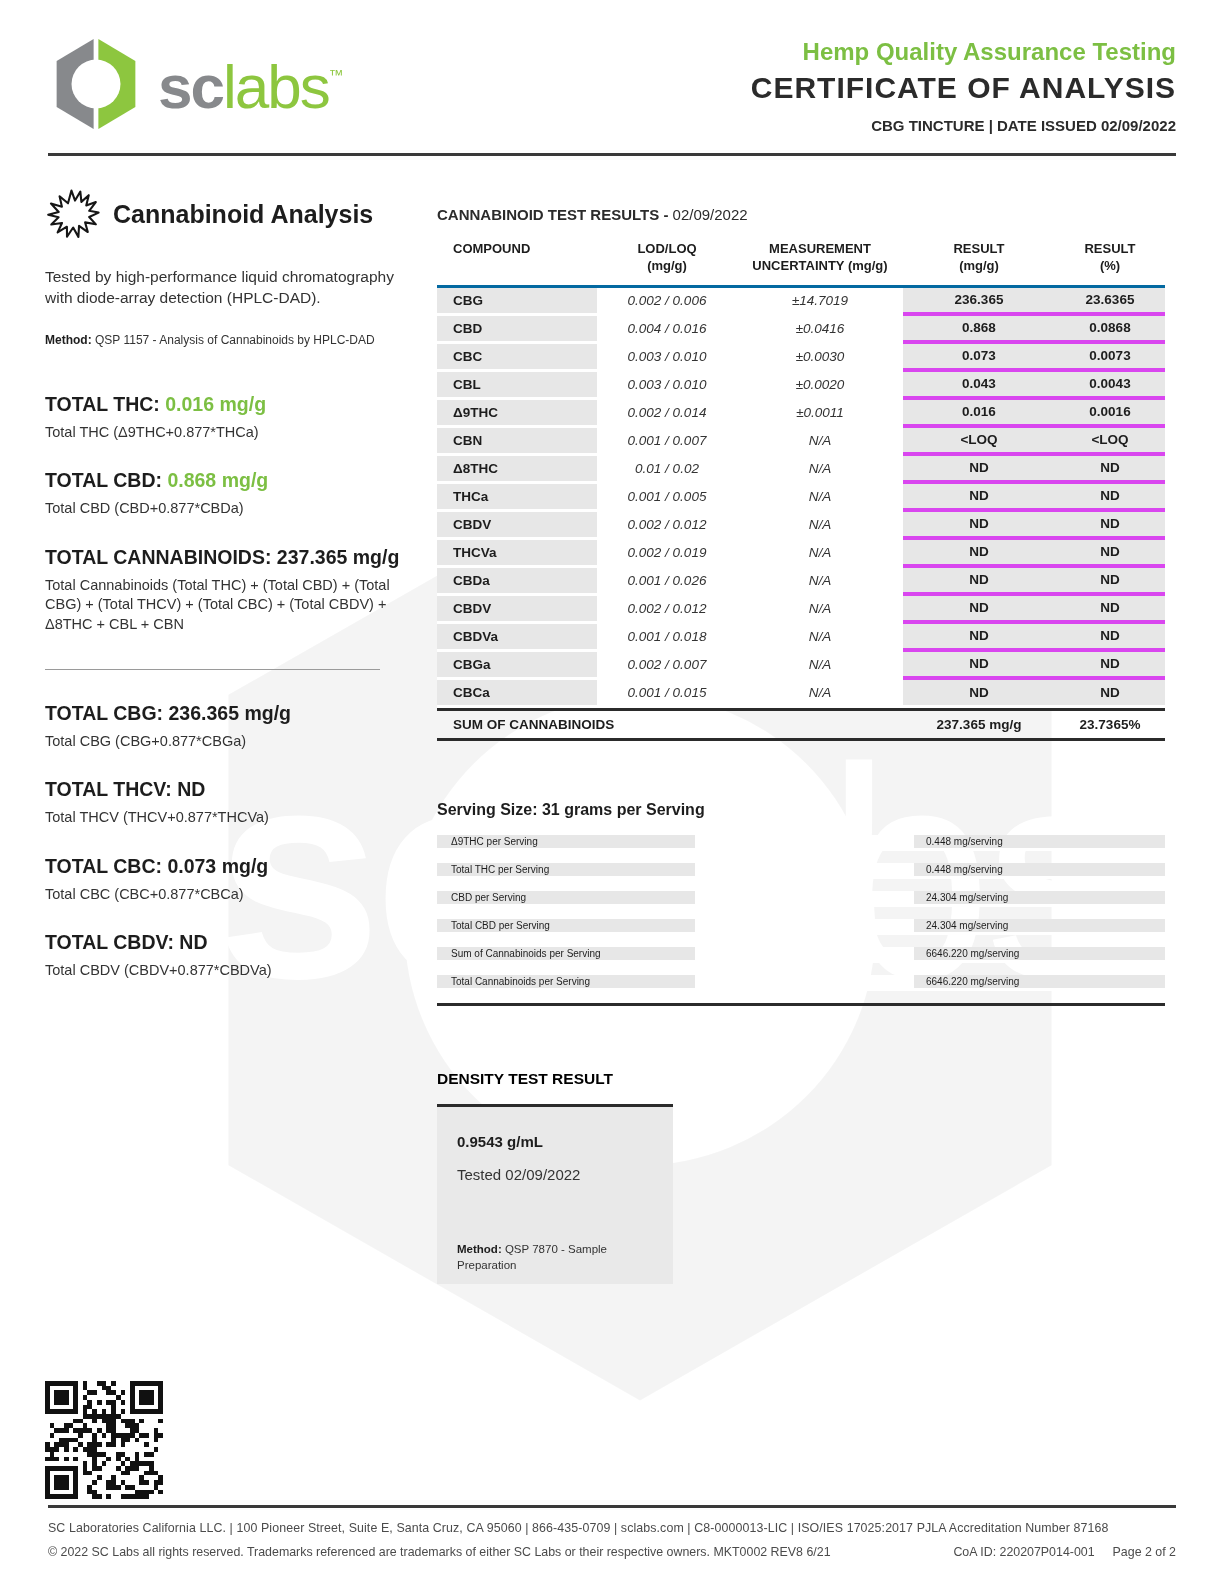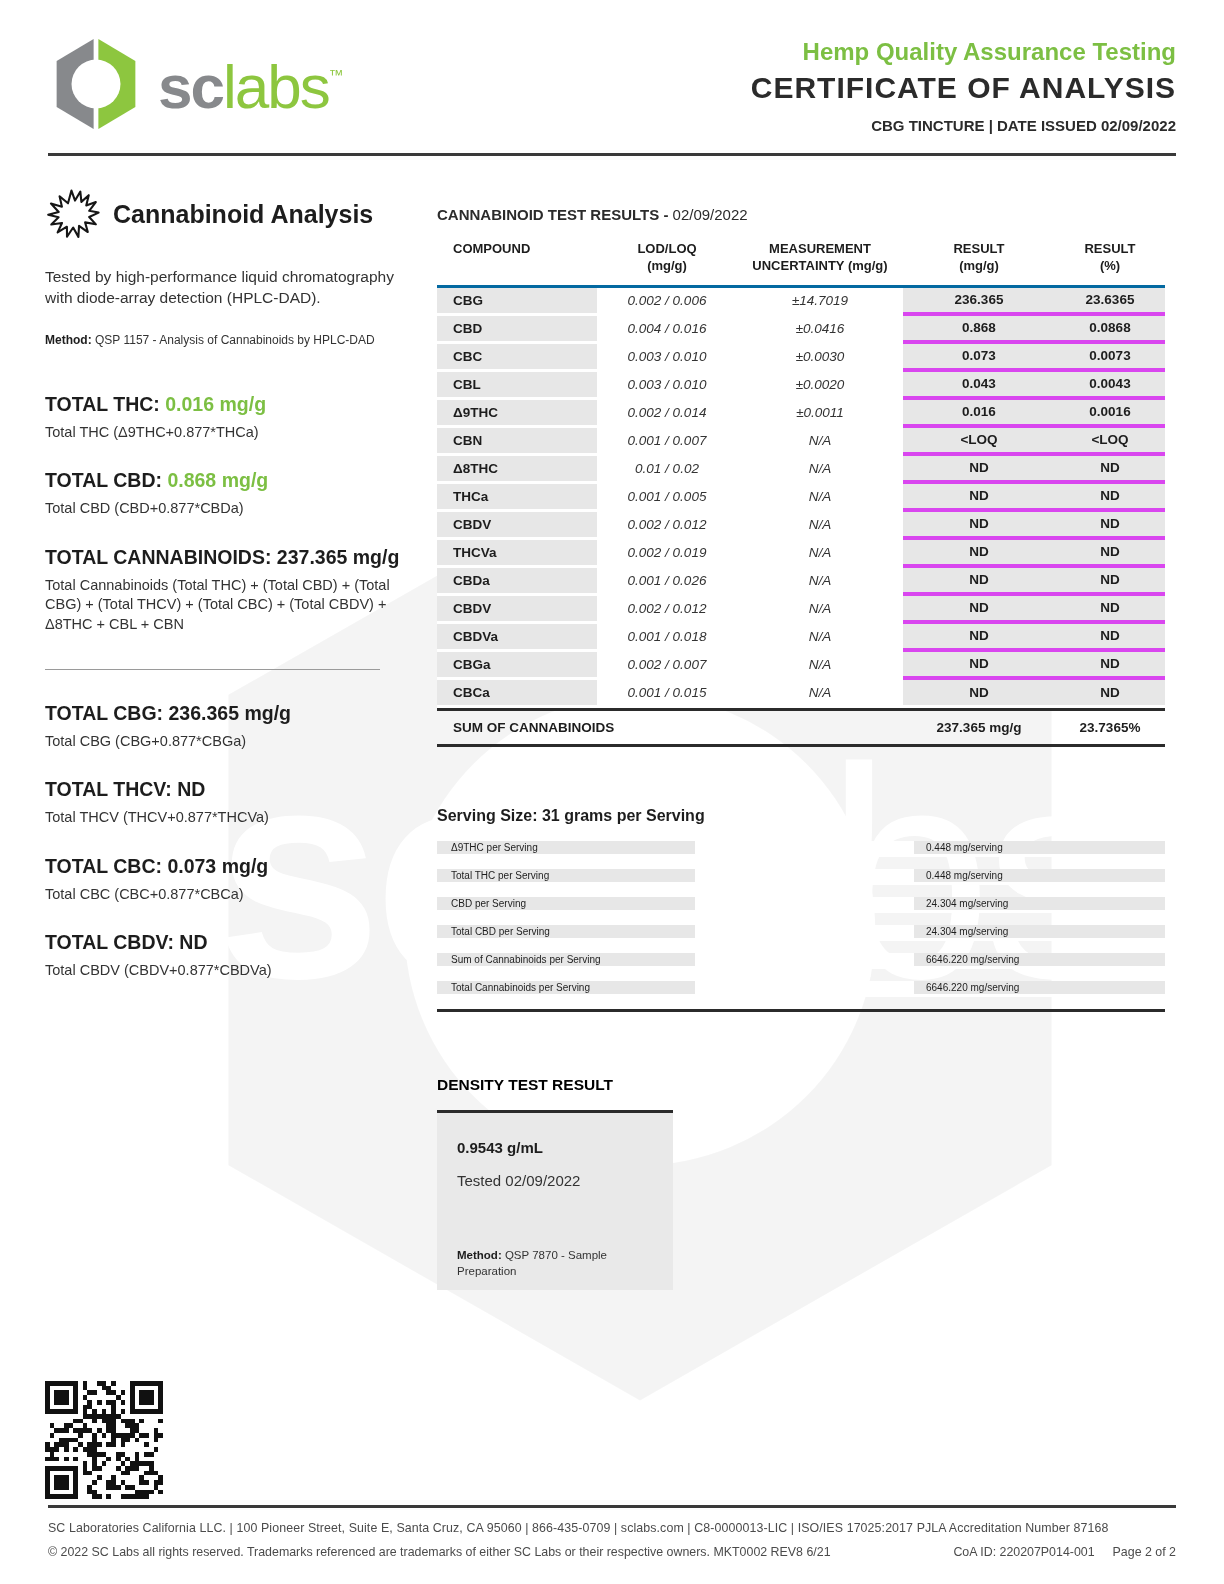--- a/index.html
+++ b/index.html
@@ -54,21 +54,21 @@
   .grid5{display:grid;grid-template-columns:160px 140px 166px 152px 110px;}
   .ct-header{padding-bottom:10px;border-bottom:3px solid #0369a1;}
   .ct-h{font-size:13px;font-weight:700;text-align:center;line-height:1.3;color:#1d1d1d;}
   .ct-h.first{text-align:left;padding-left:16px;}
   .ct-row{height:28px;}
   .ct-cell{height:28px;display:flex;align-items:center;font-size:13.5px;border-bottom:3px solid #fff;}
   .ct-c0{background:var(--cellgray);font-weight:700;padding-left:16px;color:#1d1d1d;}
   .ct-c1,.ct-c2{background:#fff;font-style:italic;color:#333;justify-content:center;}
   .ct-c3,.ct-c4{background:var(--cellgray);font-weight:700;justify-content:center;color:#1d1d1d;border-bottom:4px solid #d946ef;}
   .ct-row:last-child .ct-c3,.ct-row:last-child .ct-c4{border-bottom:3px solid #fff;}
-  .ct-sum{display:grid;grid-template-columns:466px 152px 110px;border-top:3px solid #2b2b2b;border-bottom:3px solid #2b2b2b;height:39px;align-items:center;}
+  .ct-sum{display:grid;grid-template-columns:466px 152px 110px;border-top:3px solid #2b2b2b;border-bottom:3px solid #2b2b2b;height:33px;align-items:center;}
   .ct-sum .s-label{font-weight:700;font-size:13.5px;padding-left:16px;color:#1d1d1d;}
   .ct-sum .s-val{font-weight:700;font-size:13.5px;text-align:center;color:#1d1d1d;}
 
   
   .serving-title{font-size:16px;font-weight:700;color:#1d1d1d;margin:60px 0 16px 0;}
   .sv-table{border-bottom:3px solid #2b2b2b;}
   .sv-row{display:grid;grid-template-columns:258px 219px 251px;height:28px;}
   .sv-cell{height:16px;display:flex;align-items:center;font-size:10px;font-weight:400;color:#1d1d1d;border-bottom:3px solid #fff;}
   .sv-label{background:var(--cellgray);padding-left:14px;}
   .sv-gap{background:#fff;}

